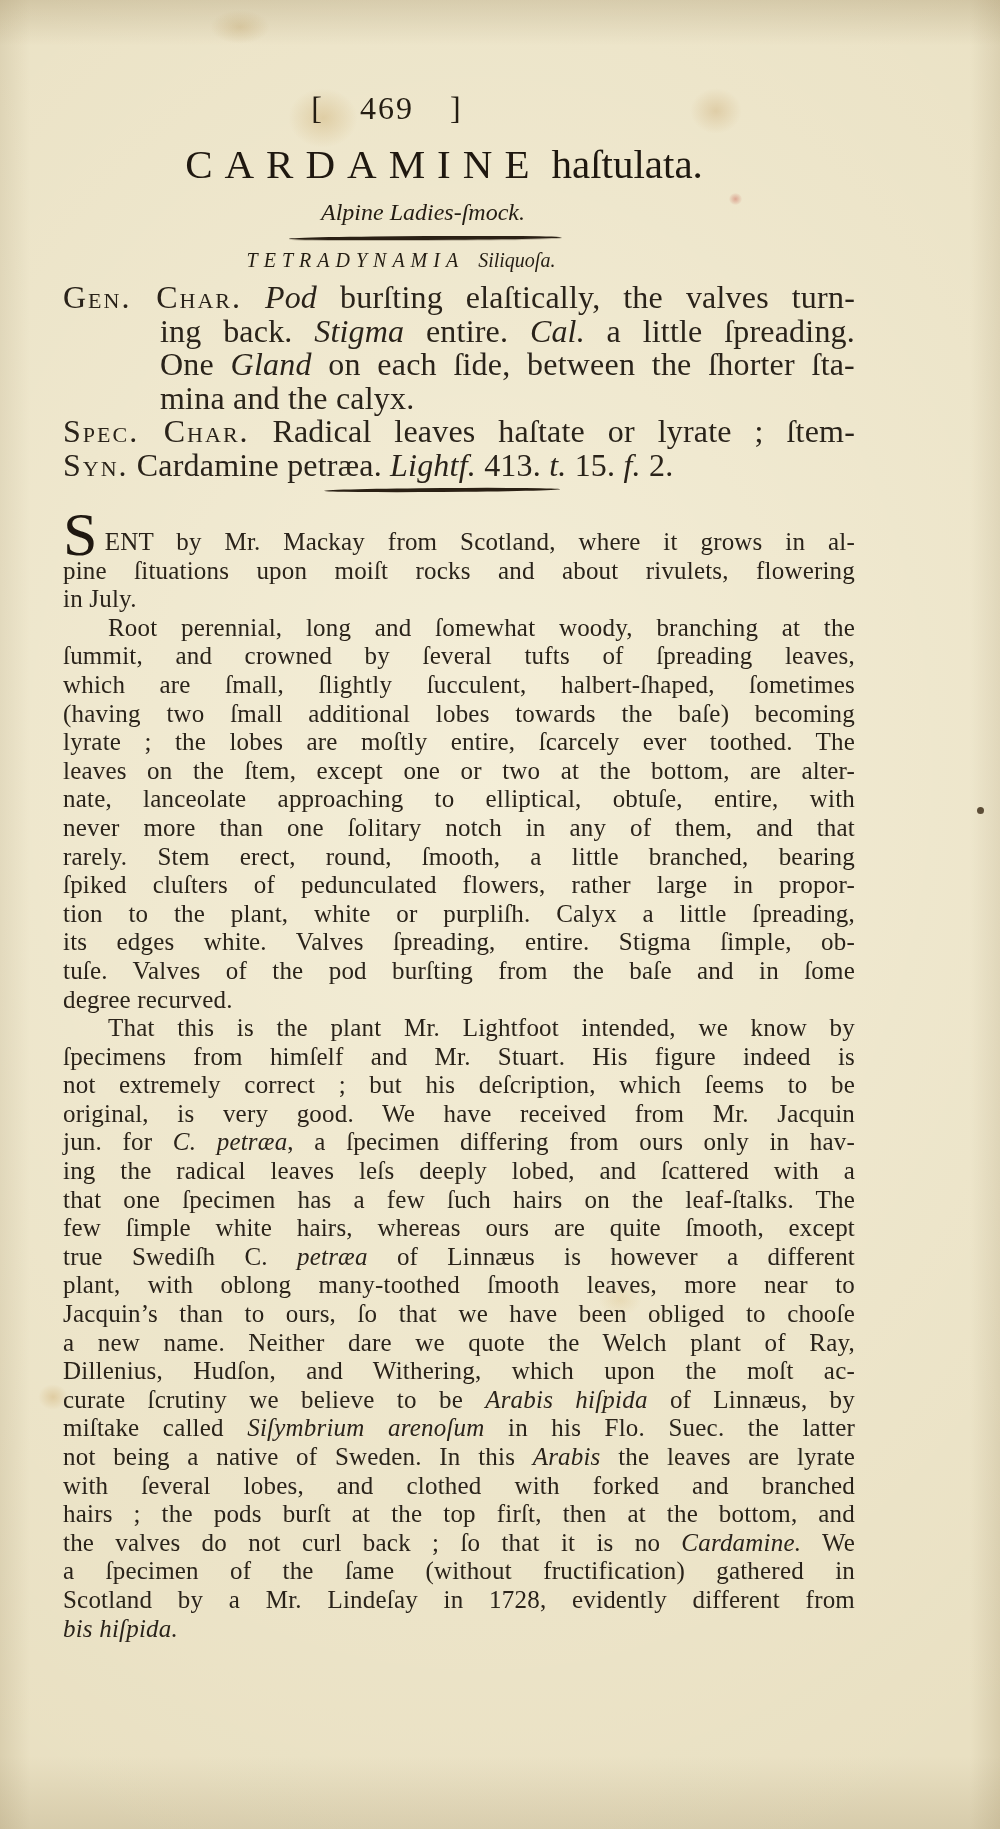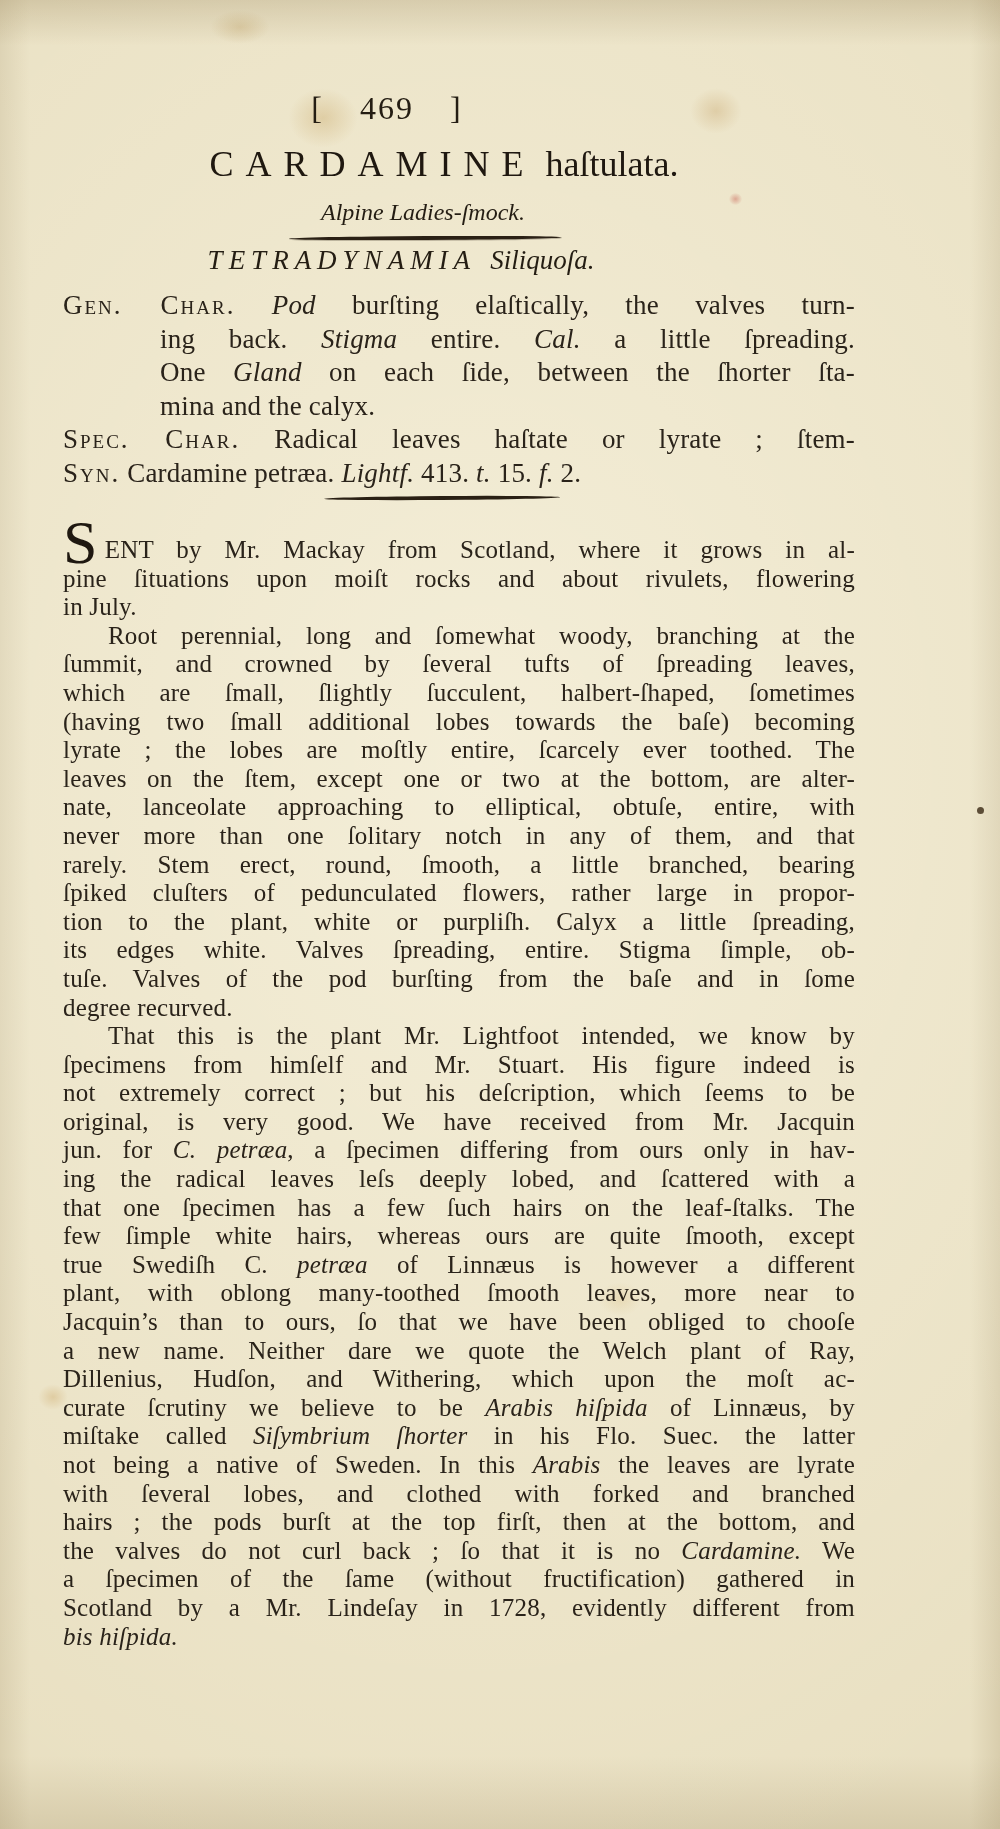--- a/index.html
+++ b/index.html
@@ -23,35 +23,35 @@
   .s2{left:690px;top:88px;width:52px;height:46px;background:radial-gradient(ellipse,rgba(190,150,85,0.30),rgba(190,150,85,0) 70%);}
   .s3{left:729px;top:193px;width:13px;height:12px;background:radial-gradient(ellipse,rgba(205,115,100,0.55),rgba(205,115,100,0) 75%);}
   .s4{left:977px;top:807px;width:7px;height:7px;background:#43331d;opacity:.85;}
   .s5{left:38px;top:1384px;width:30px;height:26px;background:radial-gradient(ellipse,rgba(200,160,90,0.35),rgba(200,160,90,0) 70%);}
   .s6{left:598px;top:1282px;width:44px;height:34px;background:radial-gradient(ellipse,rgba(205,170,95,0.22),rgba(205,170,95,0) 70%);}
   .s7{left:210px;top:10px;width:60px;height:34px;background:radial-gradient(ellipse,rgba(180,145,80,0.28),rgba(180,145,80,0) 70%);}
 
   
   .pagenum{margin-top:88px;font-size:32px;line-height:40px;text-align:center;
     letter-spacing:2px;word-spacing:26px;color:#241d13;transform:translateX(-72px);}
-  .title{margin:15px 0 0 0;font-size:36px;line-height:42px;font-weight:normal;
+  .title{margin:15px 0 0 0;font-size:41px;line-height:42px;font-weight:normal;
     text-align:center;color:#1f1810;transform:translateX(-15px);}
   .title .genus{letter-spacing:12px;}
   .title .species{margin-left:10px;}
   .common{margin-top:8px;font-size:24px;line-height:38px;font-style:italic;
     text-align:center;color:#241d13;transform:translateX(-36px);}
   .rule{height:4px;background:#2a2014;border-radius:50%;}
   .rule1{width:273px;margin:5px 0 0 226px;transform:rotate(-0.3deg);
     box-shadow:0 1px 0 rgba(42,32,20,0.25);}
-  .classif{margin-top:4px;font-size:27px;line-height:33px;font-style:italic;
+  .classif{margin-top:4px;font-size:20px;line-height:33px;font-style:italic;
     text-align:center;color:#241d13;transform:translateX(-58px);}
   .classif .cls{letter-spacing:6px;margin-right:14px;}
 
   
-  #charblocks{margin-top:12px;font-size:27px;}
+  #charblocks{margin-top:4px;font-size:32px;}
   #charblocks .line{line-height:33.5px;}
   .rule2{width:236px;margin:6px 0 0 261px;transform:rotate(-0.4deg);}
 
   
   #bodytext{margin-top:36px;font-size:25px;}
   #bodytext .line{line-height:28.6px;}
 
   .line{text-align:justify;text-align-last:justify;letter-spacing:0.2px;white-space:nowrap;}
   .line{white-space:normal;}
   .line.nojust{text-align-last:left;}
@@ -135,21 +135,21 @@
           <div class="line"><span class="g-n">jun. for </span><span class="g-i">C. petræa</span><span class="g-n">, a ſpecimen differing from ours only in hav-</span></div>
           <div class="line"><span class="g-n">ing the radical leaves leſs deeply lobed, and ſcattered with a</span></div>
           <div class="line"><span class="g-n">that one ſpecimen has a few ſuch hairs on the leaf-ſtalks. The</span></div>
           <div class="line"><span class="g-n">few ſimple white hairs, whereas ours are quite ſmooth, except</span></div>
           <div class="line"><span class="g-n">true Swediſh C. </span><span class="g-i">petræa</span><span class="g-n"> of Linnæus is however a different</span></div>
           <div class="line"><span class="g-n">plant, with oblong many-toothed ſmooth leaves, more near to</span></div>
           <div class="line"><span class="g-n">Jacquin’s than to ours, ſo that we have been obliged to chooſe</span></div>
           <div class="line"><span class="g-n">a new name. Neither dare we quote the Welch plant of Ray,</span></div>
           <div class="line"><span class="g-n">Dillenius, Hudſon, and Withering, which upon the moſt ac-</span></div>
           <div class="line"><span class="g-n">curate ſcrutiny we believe to be </span><span class="g-i">Arabis hiſpida</span><span class="g-n"> of Linnæus, by</span></div>
-          <div class="line"><span class="g-n">miſtake called </span><span class="g-i">Siſymbrium ſhorter</span><span class="g-n"> in his Flo. Suec. the latter</span></div>
+          <div class="line"><span class="g-n">miſtake called </span><span class="g-i">Siſymbrium arenoſum</span><span class="g-n"> in his Flo. Suec. the latter</span></div>
           <div class="line"><span class="g-n">not being a native of Sweden. In this </span><span class="g-i">Arabis</span><span class="g-n"> the leaves are lyrate</span></div>
           <div class="line"><span class="g-n">with ſeveral lobes, and clothed with forked and branched</span></div>
           <div class="line"><span class="g-n">hairs ; the pods burſt at the top firſt, then at the bottom, and</span></div>
           <div class="line"><span class="g-n">the valves do not curl back ; ſo that it is no </span><span class="g-i">Cardamine.</span><span class="g-n"> We</span></div>
           <div class="line"><span class="g-n">a ſpecimen of the ſame (without fructification) gathered in</span></div>
           <div class="line"><span class="g-n">Scotland by a Mr. Lindeſay in 1728, evidently different from</span></div>
           <div class="line nojust"><span class="g-i">bis hiſpida.</span></div>
         </div>
       </div>
 

